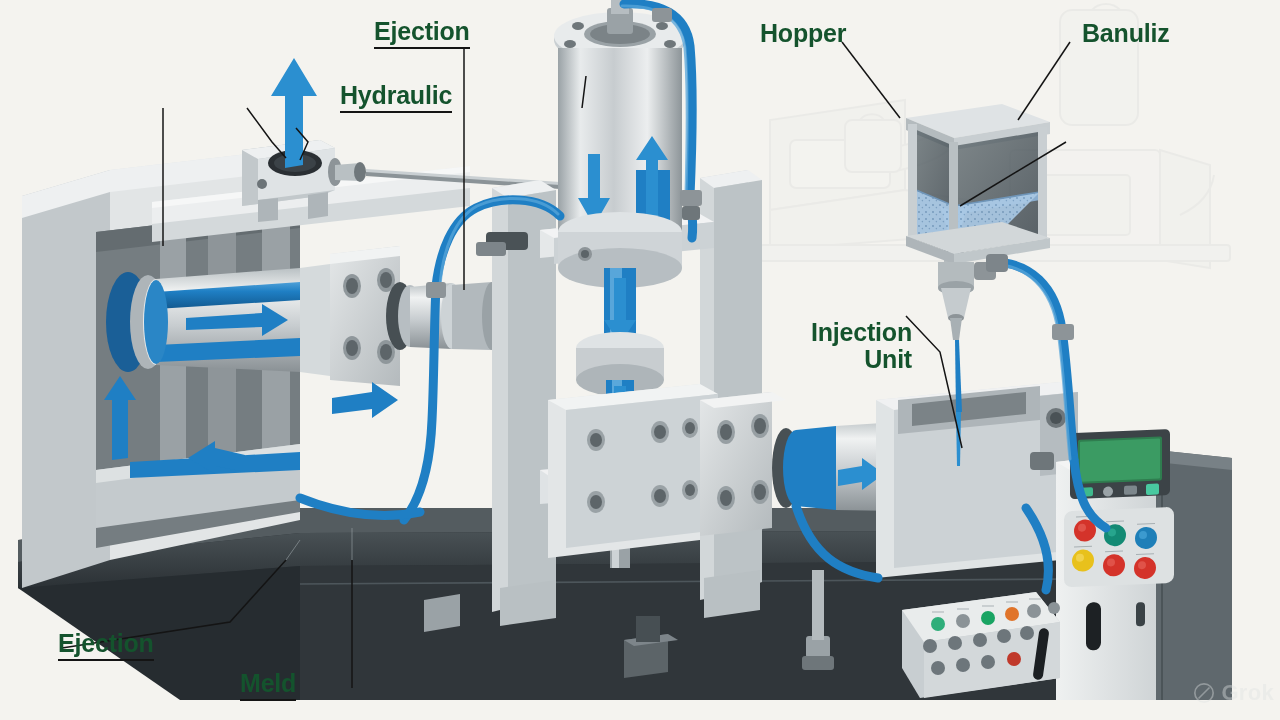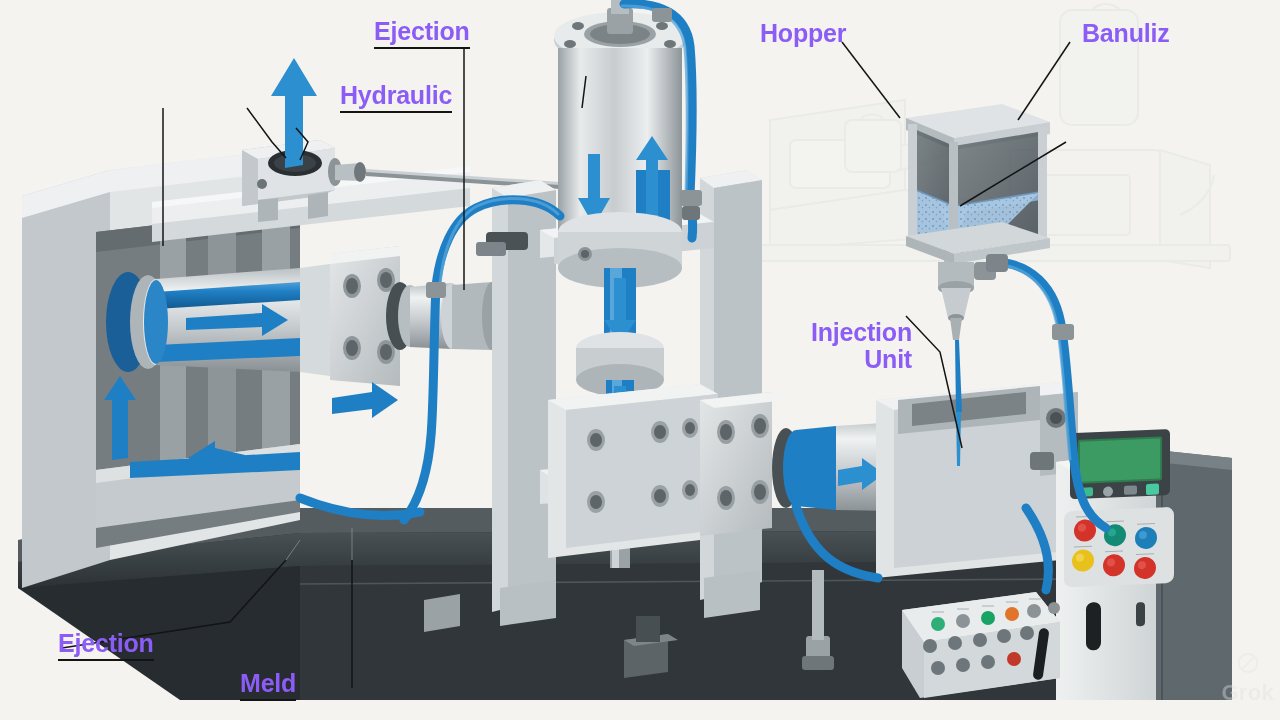--- a/index.html
+++ b/index.html
@@ -1,24 +1,24 @@
 <!DOCTYPE html>
 <html><head>
 <meta charset="utf-8">
 <style>
   html,body{margin:0;padding:0;background:#f4f3ef;}
   body{width:1280px;height:720px;overflow:hidden;font-family:"Liberation Sans",sans-serif;}
   #stage{position:relative;width:1280px;height:720px;background:#f4f3ef;}
   #art{position:absolute;left:0;top:0;width:1280px;height:720px;}
-  .lbl{position:absolute;font-family:"Liberation Sans",sans-serif;font-weight:bold;color:#8b5cf6;
+  .lbl{position:absolute;font-family:"Liberation Sans",sans-serif;font-weight:bold;color:#14532d;
        font-size:25px;line-height:1.06;white-space:nowrap;letter-spacing:-0.2px;}
   .lbl.ul{border-bottom:2.2px solid #141414;padding-bottom:2px;}
   .lbl.two{white-space:normal;text-align:right;margin-top:23px;}
   #wm{position:absolute;right:6px;bottom:14px;display:flex;align-items:center;gap:6px;
-      opacity:.40;color:#dfe2e2;font-size:22px;font-weight:600;letter-spacing:.3px;flex-direction:column;}
+      opacity:.40;color:#dfe2e2;font-size:22px;font-weight:600;letter-spacing:.3px;}
 </style>
 </head>
 <body>
 
 <div id="stage">
 
   <svg id="art" viewBox="0 0 1280 720">
     <defs>
       <linearGradient id="gMetalV" x1="0" y1="0" x2="1" y2="0">
         <stop offset="0" stop-color="#9aa2a6"></stop>

